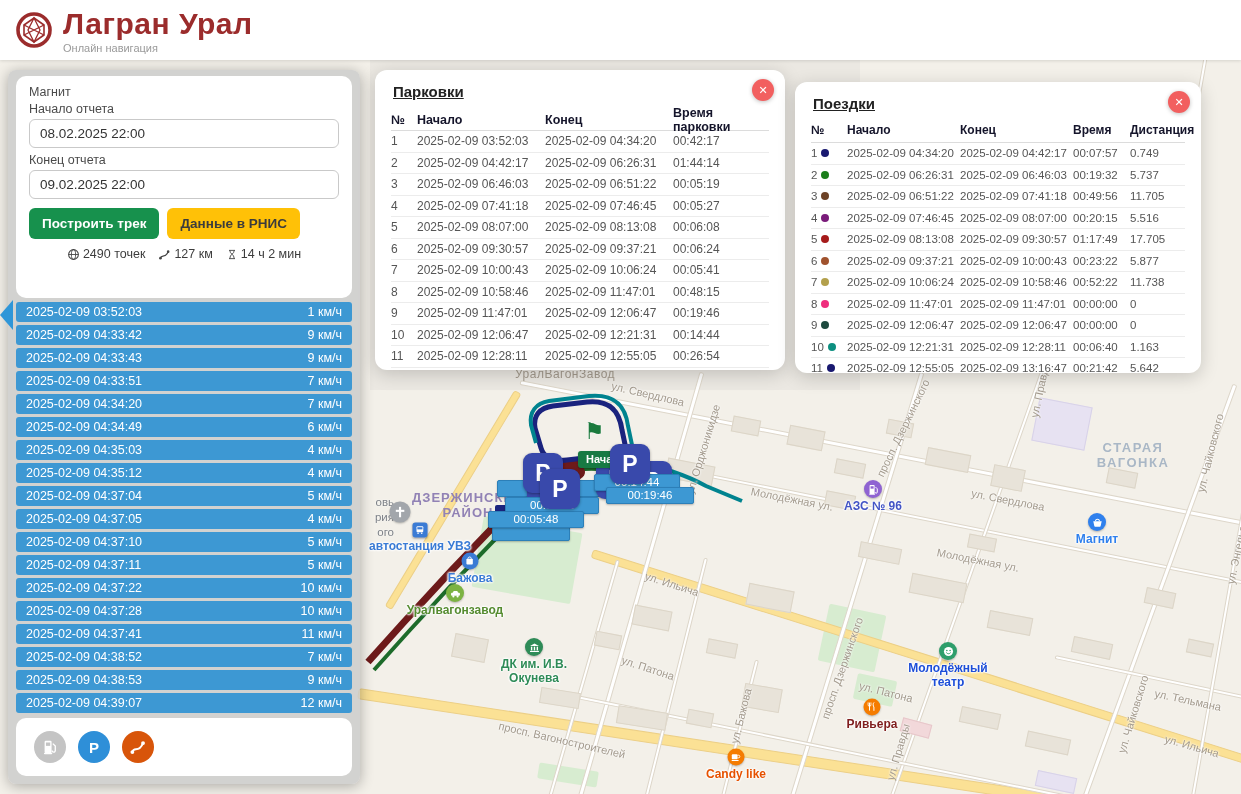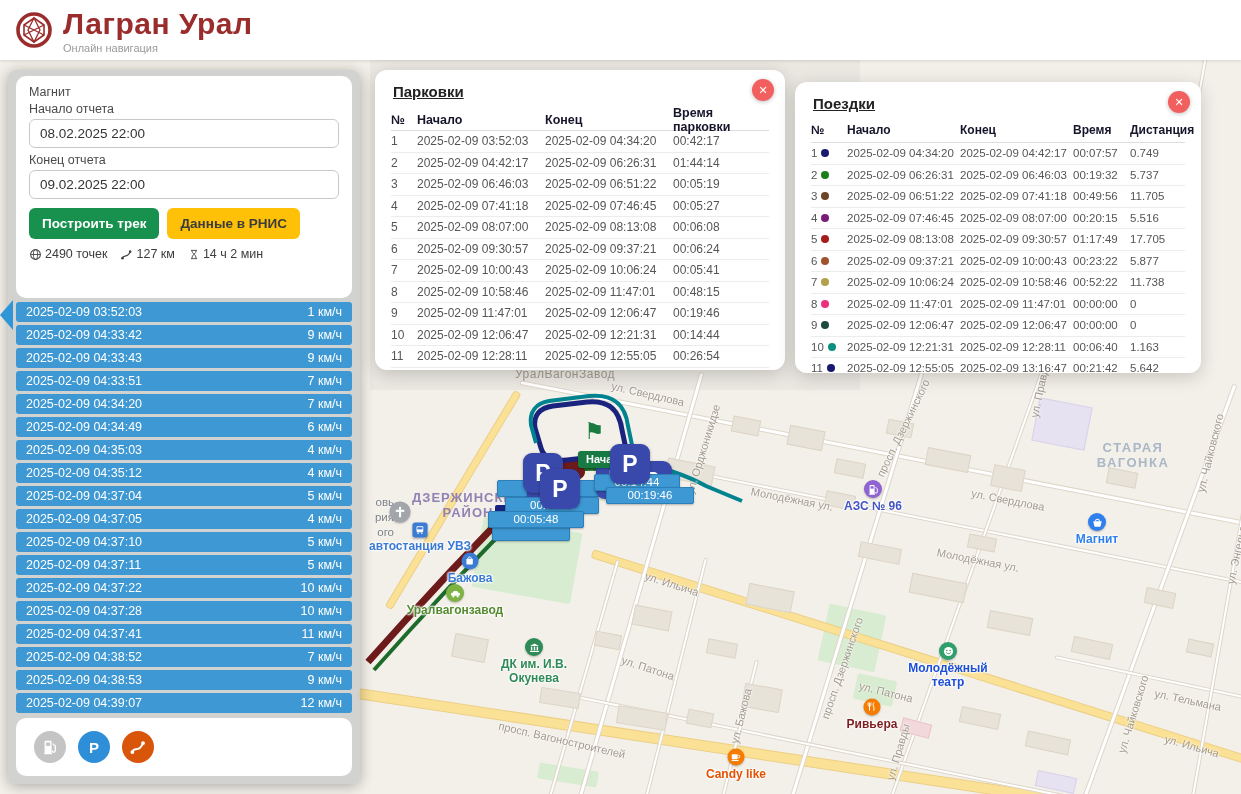--- a/index.html
+++ b/index.html
@@ -55,21 +55,21 @@
   .select, .dinput { width:100%; height:29px; border:1px solid #c9c9c9; border-radius:6px; background:#fff;
      font-family:"Liberation Sans",sans-serif; font-size:13.5px; color:#333; padding:0 10px; margin-bottom:5px;
      display:flex; align-items:center; justify-content:space-between; }
   .dinput { display:block; line-height:27px; }
   .caret { color:#777; font-size:11px; }
   .btn-row { display:flex; gap:8px; margin-top:9px; }
   .btn { border:none; border-radius:6px; font-family:"Liberation Sans",sans-serif; font-size:13.5px; font-weight:bold;
      padding:8px 13px; cursor:pointer; }
   .btn.green { background:#17914d; color:#fff; }
   .btn.yellow { background:#ffc107; color:#3c3c3c; }
-  .stats { display:flex; gap:13px; margin-top:8px; font-size:12.5px; color:#3d3d3d; }
+  .stats { display:flex; justify-content:center; gap:13px; margin-top:8px; font-size:12.5px; color:#3d3d3d; }
   .stats span.stat { display:flex; align-items:center; gap:3px; }
   #track-list { position:absolute; left:8px; top:232px; width:336px; height:414px; overflow:hidden; }
   .trow { height:20px; background:#3d98d3; border-radius:3px; margin-bottom:3px; color:#fff; font-size:12.5px;
      display:flex; justify-content:space-between; align-items:center; padding:0 10px; cursor:pointer; }
   .tools { position:absolute; left:8px; top:648px; width:336px; height:58px; background:#fff; border-radius:10px;
      display:flex; align-items:center; gap:12px; padding-left:18px; }
   .tool-btn { width:32px; height:32px; border-radius:50%; border:none; display:flex; align-items:center;
      justify-content:center; cursor:pointer; color:#fff; font-weight:bold; font-size:15px;
      font-family:"Liberation Sans",sans-serif; }
   .tool-btn svg { width:18px; height:18px; }

